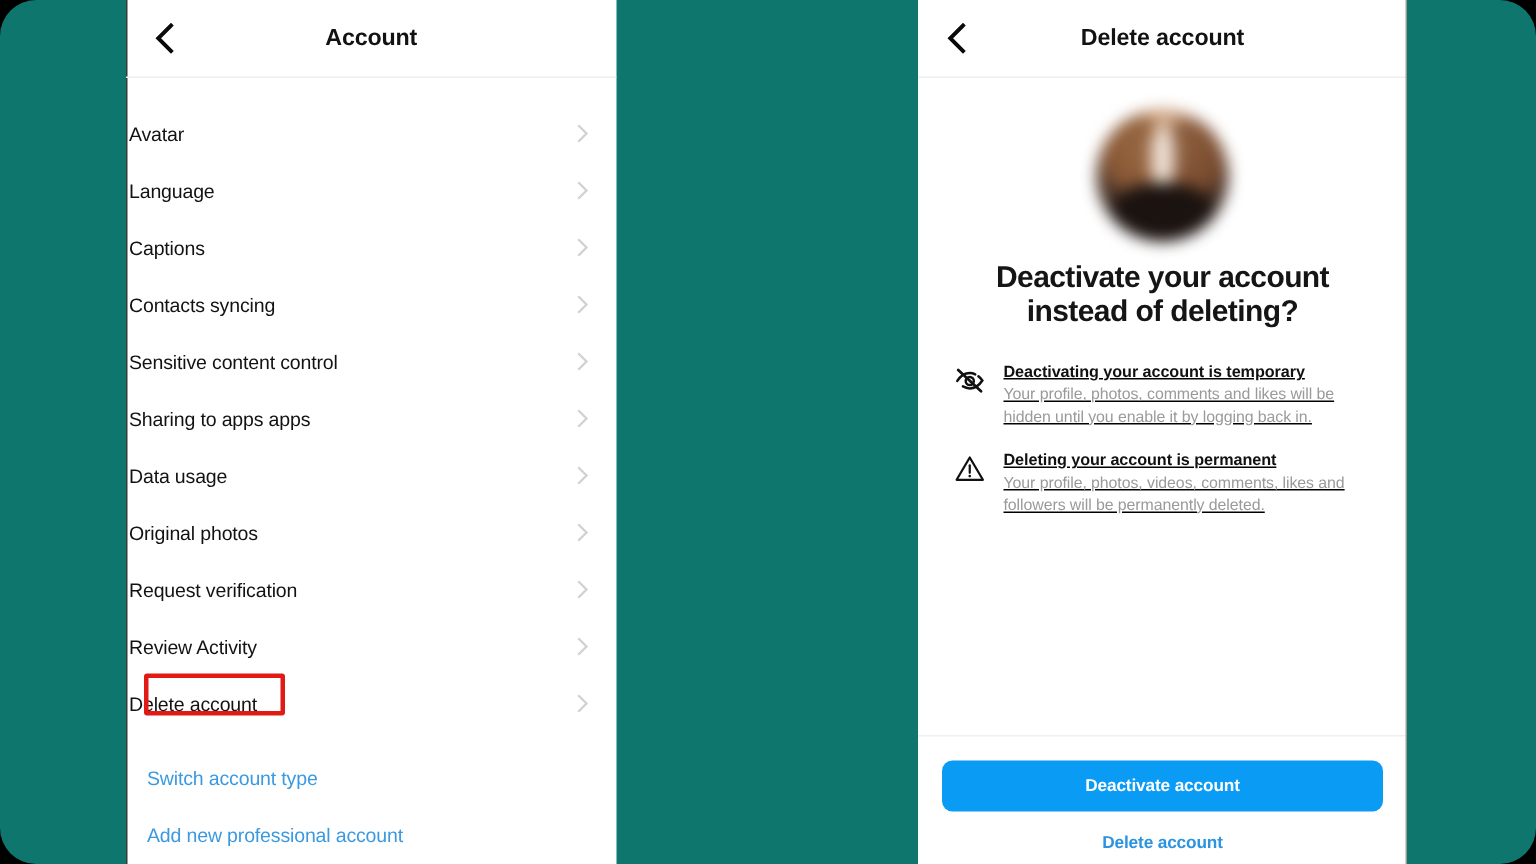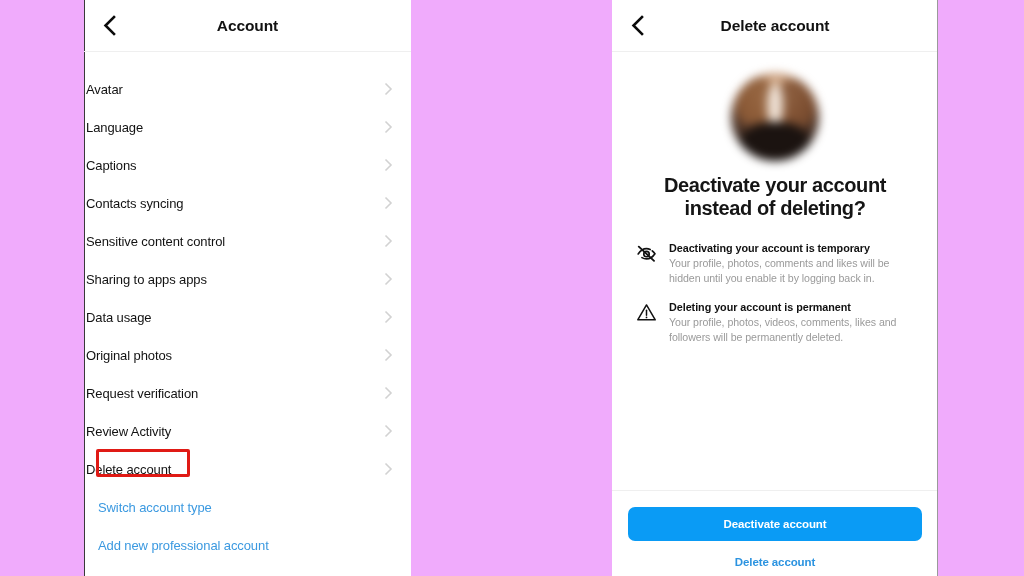--- a/index.html
+++ b/index.html
@@ -10,21 +10,22 @@
   body {
     width: 1024px;
     height: 576px;
     overflow: hidden;
     font-family: "Liberation Sans", sans-serif;
     position: relative;
   }
   .stage {
     position: absolute;
     inset: 0;
-    background: #f0abfc;
+    background: #0f766e;
+    border-radius: 24px;
   }
 
   
   .phone {
     position: absolute;
     top: 0;
     height: 576px;
     background: #ffffff;
     overflow: hidden;
   }
@@ -96,21 +97,21 @@
     position: absolute;
     right: 18px;
     top: 50%;
     transform: translateY(-50%);
     line-height: 0;
   }
   .link-row {
     position: relative;
     height: 38px;
     display: flex;
-    align-items: center;
+    align-items: flex-end;
     padding: 0 14px;
     cursor: pointer;
   }
   .link-row .label {
     font-size: 13px;
     color: #3b99e0;
     letter-spacing: -0.1px;
   }
 
   
@@ -206,21 +207,21 @@
     display: flex;
     align-items: flex-start;
     margin-bottom: 16px;
   }
   .info-icon {
     width: 26px;
     min-width: 26px;
     padding-top: 1px;
     line-height: 0;
   }
-  .info-text { flex: 1; padding-left: 7px; }
+  .info-text { flex: 1; padding-left: 7px; text-decoration: underline; }
   .info-title {
     font-size: 10.8px;
     font-weight: bold;
     color: #111;
     letter-spacing: -0.05px;
     margin-bottom: 2px;
   }
   .info-desc {
     font-size: 10.6px;
     line-height: 14.5px;

